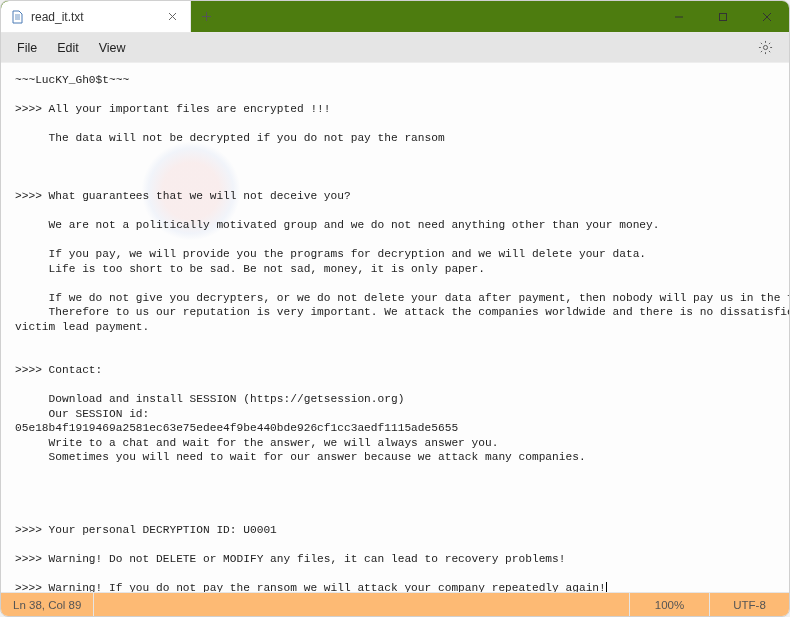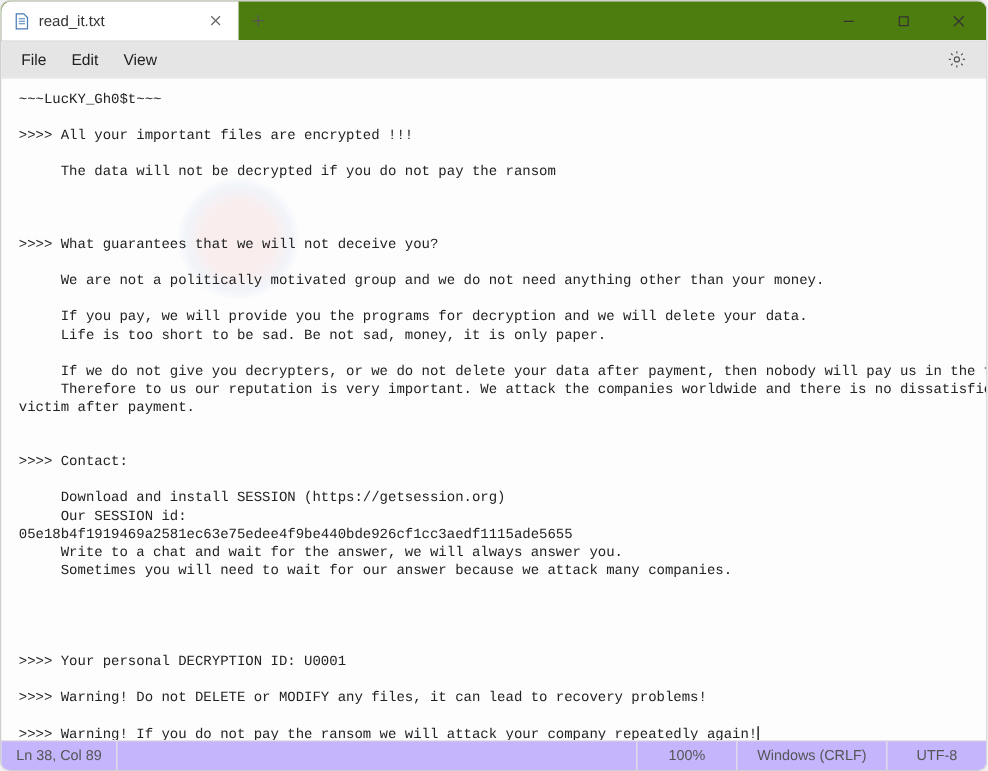--- a/index.html
+++ b/index.html
@@ -153,21 +153,21 @@
       line-height: 14.5px;
       color: #222;
       white-space: pre;
       position: relative;
       z-index: 1;
     }
     .statusbar {
       height: 24px;
       display: flex;
       align-items: center;
-      background: #c4b5fd;
+      background: #fdba74;
       border-top: 1px solid #e5e5e5;
       font-size: 11.5px;
       color: #555;
       position: relative;
       z-index: 2;
     }
     .status-left {
       padding: 0 12px;
       border-right: 1px solid #e5e5e5;
       height: 100%;
@@ -264,21 +264,21 @@
 <span></span>
 <span>&gt;&gt;&gt;&gt; What guarantees that we will not deceive you?</span>
 <span></span>
 <span>     We are not a politically motivated group and we do not need anything other than your money.</span>
 <span></span>
 <span>     If you pay, we will provide you the programs for decryption and we will delete your data.</span>
 <span>     Life is too short to be sad. Be not sad, money, it is only paper.</span>
 <span></span>
 <span>     If we do not give you decrypters, or we do not delete your data after payment, then nobody will pay us in the future.</span>
 <span>     Therefore to us our reputation is very important. We attack the companies worldwide and there is no dissatisfied</span>
-<span>victim after payment.</span>
+<span>victim lead payment.</span>
 <span></span>
 <span></span>
 <span>&gt;&gt;&gt;&gt; Contact:</span>
 <span></span>
 <span>     Download and install SESSION (https://getsession.org)</span>
 <span>     Our SESSION id:</span>
 <span>05e18b4f1919469a2581ec63e75edee4f9be440bde926cf1cc3aedf1115ade5655</span>
 <span>     Write to a chat and wait for the answer, we will always answer you.</span>
 <span>     Sometimes you will need to wait for our answer because we attack many companies.</span>
 <span></span>
@@ -288,17 +288,16 @@
 <span>&gt;&gt;&gt;&gt; Your personal DECRYPTION ID: U0001</span>
 <span></span>
 <span>&gt;&gt;&gt;&gt; Warning! Do not DELETE or MODIFY any files, it can lead to recovery problems!</span>
 <span></span>
 <span class="cursor-line"><span>&gt;&gt;&gt;&gt; Warning! If you do not pay the ransom we will attack your company repeatedly again!</span><span class="text-cursor"></span></span></div>
 
   <div class="statusbar">
     <div class="status-left">Ln 38, Col 89</div>
     <div class="status-spacer"></div>
     <div class="status-cell">100%</div>
-    <div class="status-cell" style="min-width:120px">Windows (CRLF)</div>
     <div class="status-cell">UTF-8</div>
   </div>
 
 </div>
 
 </body></html>

